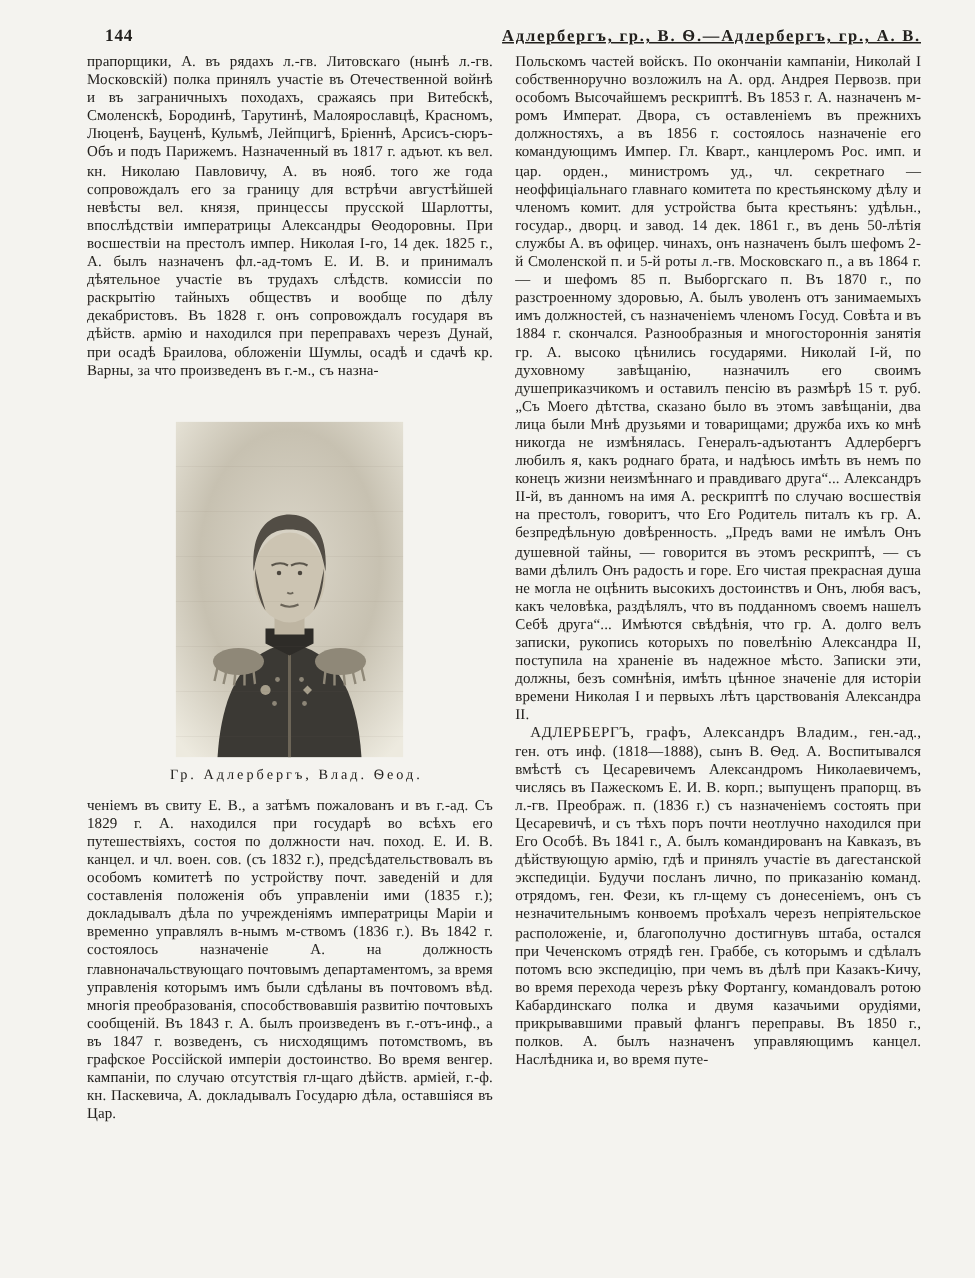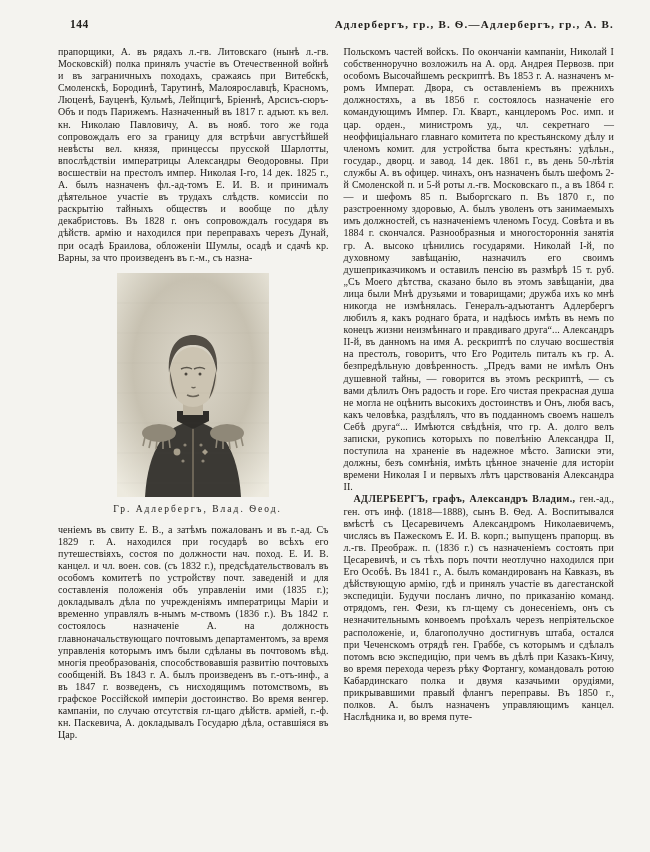--- a/index.html
+++ b/index.html
@@ -16,21 +16,22 @@
     height: 852px;
     background: #f4f3ef;
     color: #22201d;
     font-family: "Liberation Serif", "DejaVu Serif", serif;
     box-sizing: border-box;
     padding: 18px 36px 10px 58px;
   }
   .page-head {
     position: relative;
     height: 18px;
-    margin-bottom: 10px;
+    margin-bottom: 0;
+    text-decoration: underline;
   }
   .page-number {
     position: absolute;
     left: 12px;
     top: 0;
     font-size: 11.5px;
     font-weight: bold;
     letter-spacing: 0.5px;
   }
   .running-header {
@@ -51,23 +52,23 @@
   .body-text {
     margin: 0;
     font-size: 10px;
     line-height: 12.1px;
     text-align: justify;
     letter-spacing: 0.05px;
     word-spacing: 0.2px;
   }
   .body-text + .body-text { margin-top: 0; }
   .entry-paragraph { text-indent: 10px; margin-top: 1px; }
-  .entry-lead { font-weight: bold; letter-spacing: 0.4px; }
+  .entry-lead { font-weight: normal; letter-spacing: 0.4px; }
   figure.portrait {
-    margin: 9px auto 10px auto;
+    margin: 27px auto 10px auto;
     width: 160px;
     text-align: center;
   }
   .portrait-frame {
     width: 152px;
     height: 224px;
     margin: 0 auto;
     overflow: hidden;
   }
   .portrait-frame svg { display: block; }

